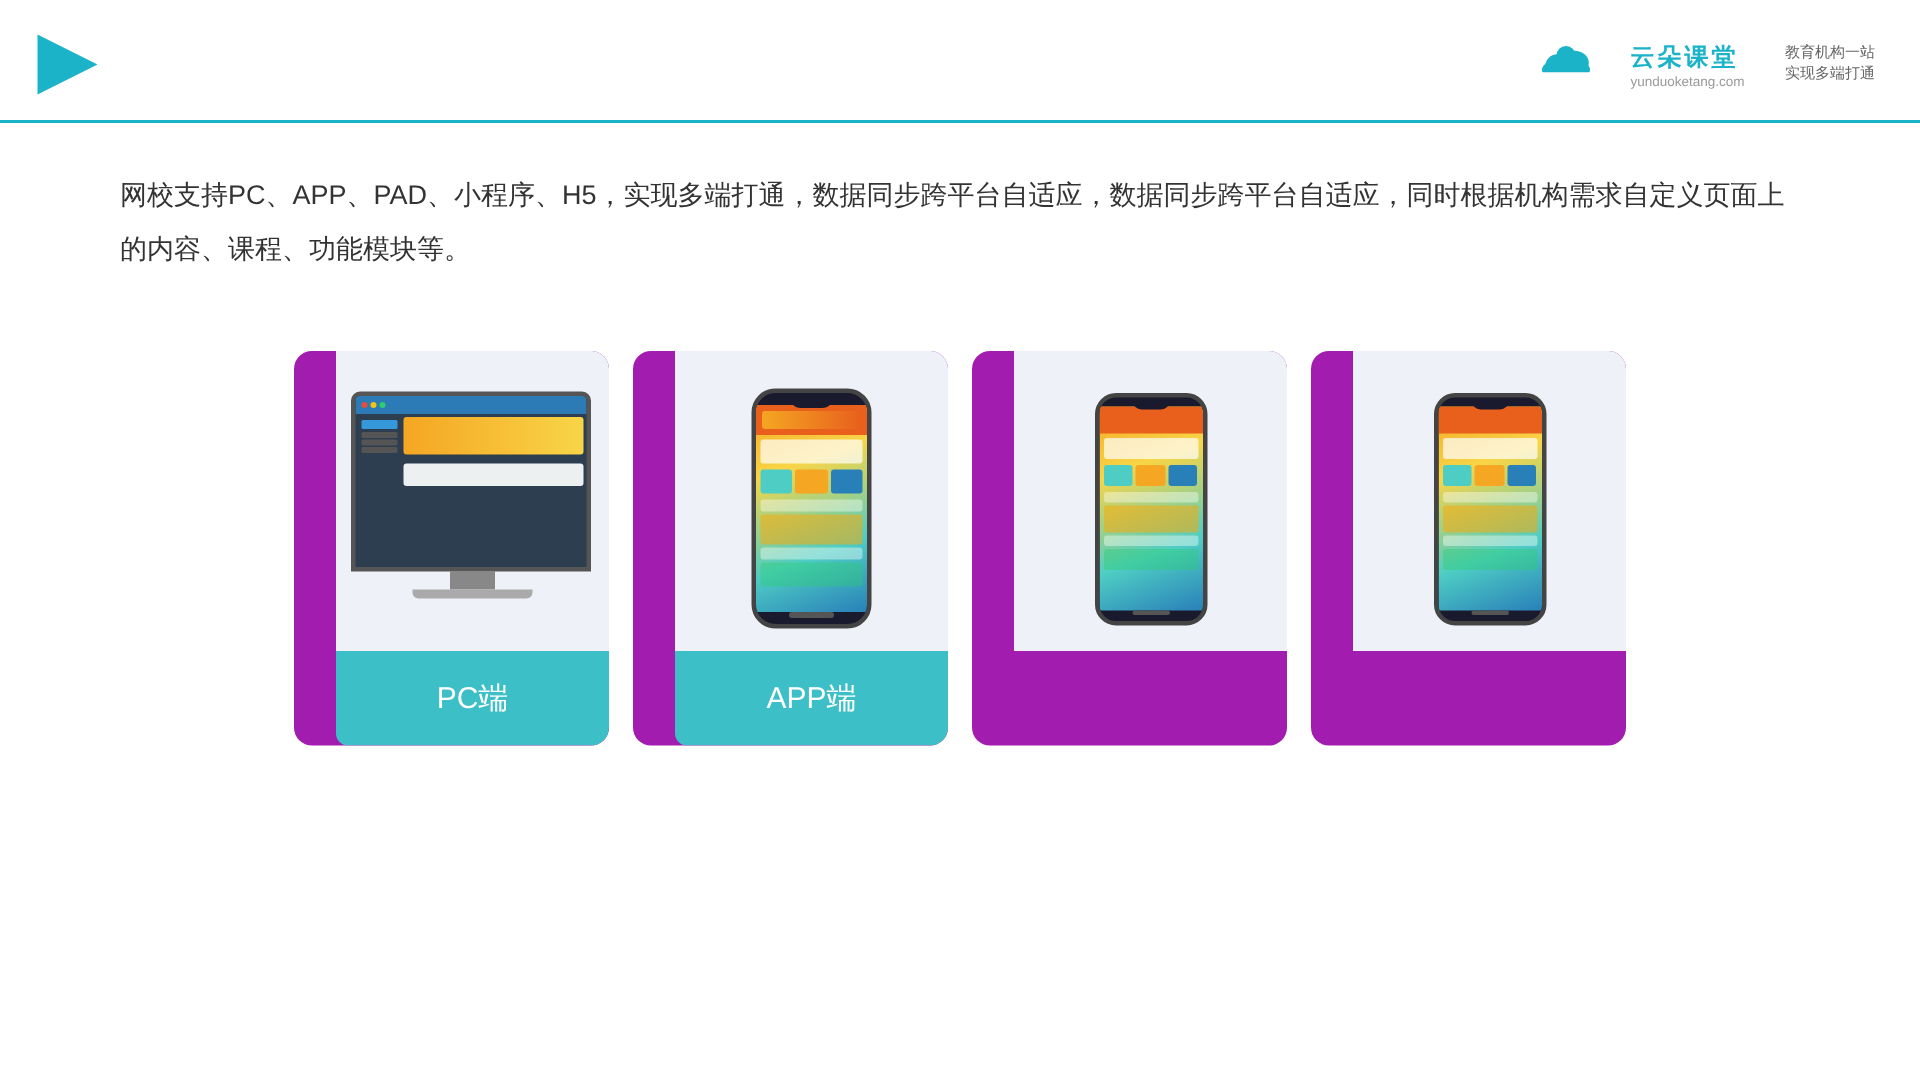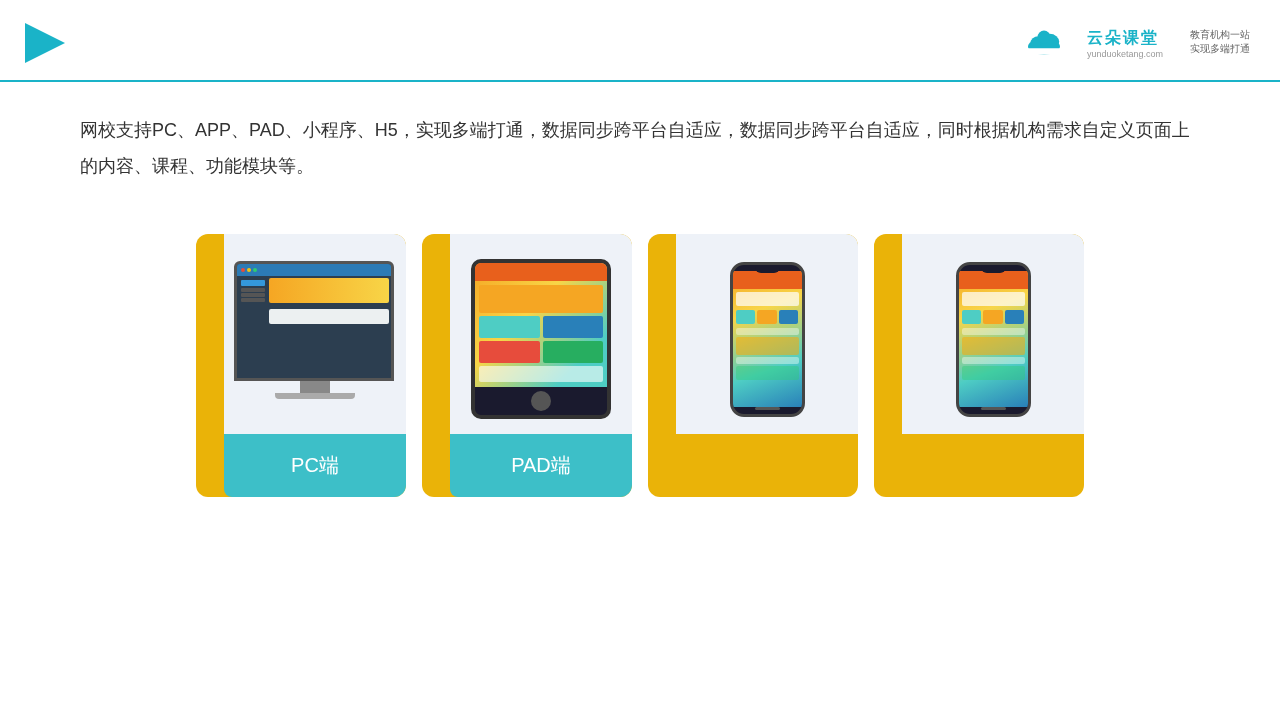--- a/index.html
+++ b/index.html
@@ -82,21 +82,21 @@
     
     .cards-container {
       display: flex;
       justify-content: center;
       gap: 16px;
       padding: 20px 40px;
       margin-top: 10px;
     }
 
     .card {
-      background: #eab308;
+      background: #a21caf;
       border-radius: 12px;
       width: 210px;
       overflow: hidden;
       display: flex;
       flex-direction: column;
       padding-left: 28px;
     }
 
     .card-image {
       height: 200px;
@@ -375,42 +375,47 @@
             </div>
           </div>
         </div>
         <div class="pc-stand"></div>
         <div class="pc-base"></div>
       </div>
     </div>
     <div class="card-label">PC端</div>
   </div>
 
-
   <div class="card">
     <div class="card-image" style="background:#eef2f8;">
-      <div class="tablet-mockup">
-        <div class="tablet-screen">
-          <div class="tablet-screen-header">
-            <div style="width:100%;height:10px;background:#e8601c;border-radius:1px;"></div>
-          </div>
-          <div class="tablet-screen-content">
-            <div style="height:28px;background:#f5a623;border-radius:2px;grid-column:span 2;"></div>
-            <div style="height:22px;background:#4ecdc4;border-radius:2px;"></div>
-            <div style="height:22px;background:#2980b9;border-radius:2px;"></div>
-            <div style="height:22px;background:#e74c3c;border-radius:2px;"></div>
-            <div style="height:22px;background:#27ae60;border-radius:2px;"></div>
-            <div style="height:16px;background:rgba(255,255,255,0.6);border-radius:2px;grid-column:span 2;"></div>
+      <div class="phone-mockup">
+        <div class="phone-notch"></div>
+        <div class="phone-screen">
+          <div class="phone-screen-header">
+            <div style="width:100%;height:12px;background:linear-gradient(90deg,#f5a623,#e8601c);border-radius:2px;"></div>
+          </div>
+          <div class="phone-screen-content">
+            <div style="height:16px;background:rgba(255,255,255,0.7);border-radius:2px;margin-bottom:2px;"></div>
+            <div style="display:grid;grid-template-columns:1fr 1fr 1fr;gap:2px;margin-bottom:2px;">
+              <div style="height:16px;background:#4ecdc4;border-radius:2px;"></div>
+              <div style="height:16px;background:#f5a623;border-radius:2px;"></div>
+              <div style="height:16px;background:#2980b9;border-radius:2px;"></div>
+            </div>
+            <div class="phone-content-row"></div>
+            <div class="phone-content-block"></div>
+            <div class="phone-content-row"></div>
+            <div style="height:16px;background:rgba(46,204,113,0.4);border-radius:2px;"></div>
           </div>
         </div>
-        <div class="tablet-home"></div>
+        <div class="phone-home"></div>
       </div>
     </div>
-    <div class="card-label">PAD端</div>
-  </div>
+    <div class="card-label">APP端</div>
+  </div>
+
 
   <div class="card">
     <div class="card-image" style="background:#eef2f8;">
       <div class="mini-phone-mockup">
         <div class="mini-phone-notch"></div>
         <div class="mini-phone-screen">
           <div class="mini-phone-screen-header"></div>
           <div class="mini-phone-content">
             <div style="height:14px;background:rgba(255,255,255,0.7);border-radius:2px;margin-bottom:2px;"></div>
             <div style="display:grid;grid-template-columns:1fr 1fr 1fr;gap:2px;margin-bottom:2px;">

